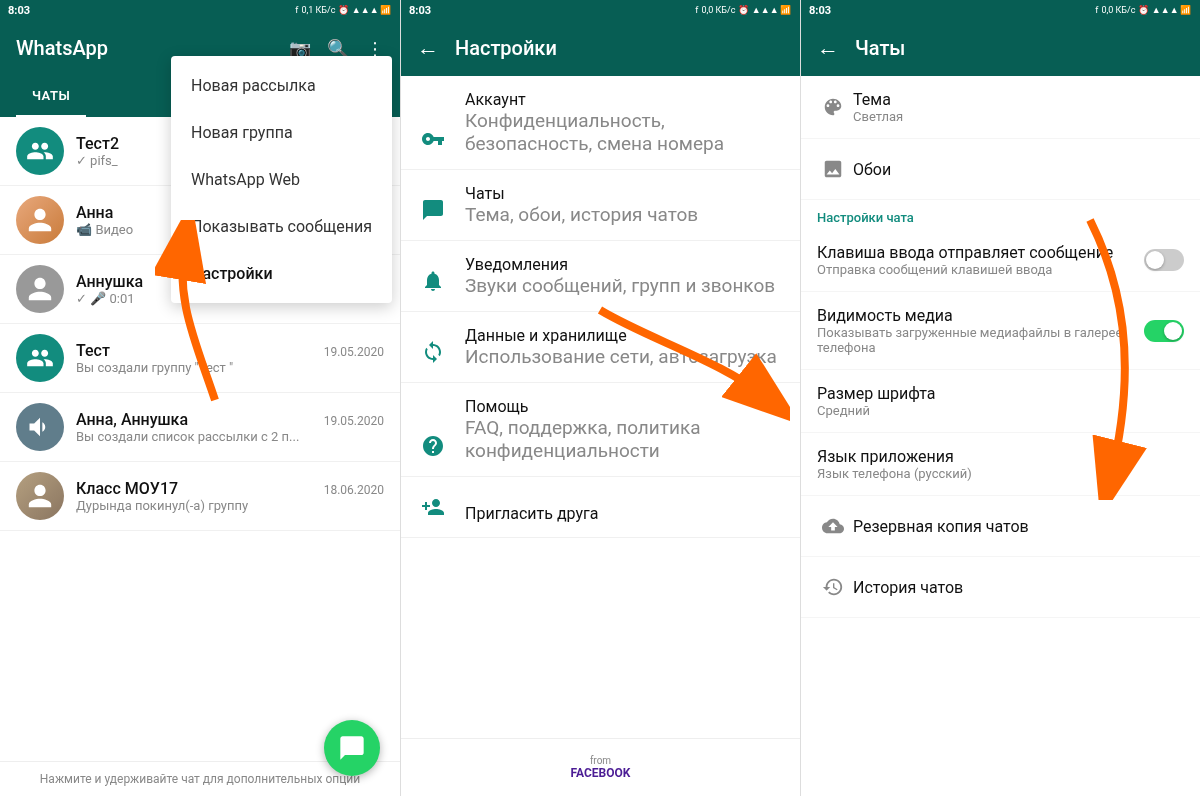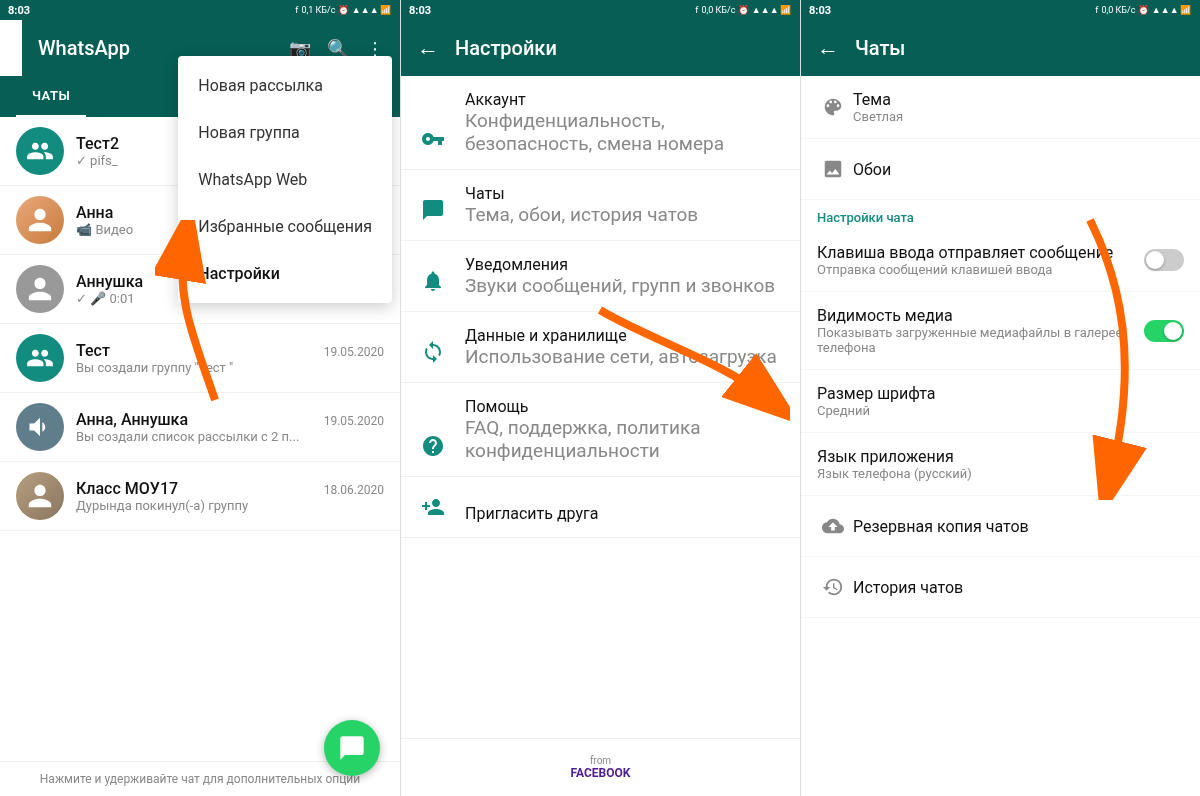--- a/index.html
+++ b/index.html
@@ -10,21 +10,21 @@
     .panel-1 { width: 400px; background: #fff; position: relative; }
     .panel-2 { width: 400px; background: #fff; border-left: 1px solid #ddd; }
     .panel-3 { width: 400px; background: #fff; border-left: 1px solid #ddd; }
 
     
     .status-bar { background: #075e54; color: #fff; font-size: 11px; padding: 2px 8px; display: flex; justify-content: space-between; align-items: center; height: 20px; }
     .status-bar .time { font-weight: bold; }
     .status-bar .icons { display: flex; gap: 3px; align-items: center; font-size: 9px; }
 
     
-    .header { background: #075e54; color: #fff; padding: 10px 16px; display: flex; align-items: center; justify-content: space-between; min-height: 56px; margin-left: 22px; }
+    .header { background: #075e54; color: #fff; padding: 10px 16px; display: flex; align-items: center; justify-content: space-between; min-height: 56px; }
     .header-title { font-size: 20px; font-weight: 500; }
     .header-icons { display: flex; gap: 16px; align-items: center; }
     .header-icon { color: #fff; font-size: 18px; cursor: pointer; }
 
     
     .tabs-bar { background: #075e54; display: flex; padding: 0 16px; }
     .tab { color: rgba(255,255,255,0.7); font-size: 13px; font-weight: 600; padding: 12px 16px; cursor: pointer; text-transform: uppercase; letter-spacing: 0.5px; }
     .tab.active { color: #fff; border-bottom: 2px solid #fff; }
 
     
@@ -225,21 +225,21 @@
     <div class="fab">
       <svg viewBox="0 0 24 24">
           <path d="M20 2H4c-1.1 0-2 .9-2 2v18l4-4h14c1.1 0 2-.9 2-2V4c0-1.1-.9-2-2-2z"></path>
         </svg>
     </div>
 
     <div class="dropdown">
       <div class="dropdown-item">Новая рассылка</div>
       <div class="dropdown-item">Новая группа</div>
       <div class="dropdown-item">WhatsApp Web</div>
-      <div class="dropdown-item">Избранные сообщения</div>
+      <div class="dropdown-item">Показывать сообщения</div>
       <div class="dropdown-item active">Настройки</div>
     </div>
   </div>
 
   <div class="panel panel-2">
 
     <div class="status-bar">
       <span class="time">8:03</span>
       <span class="icons">
         <span>f</span>

